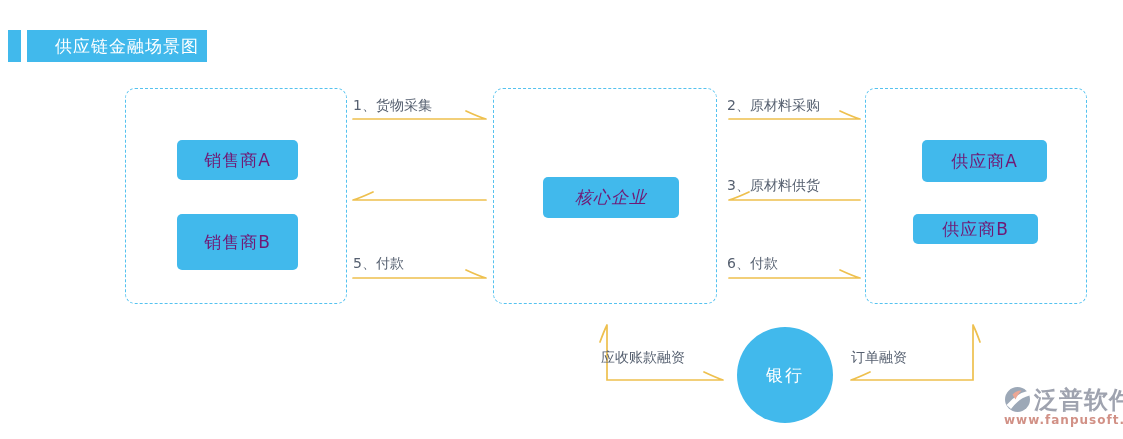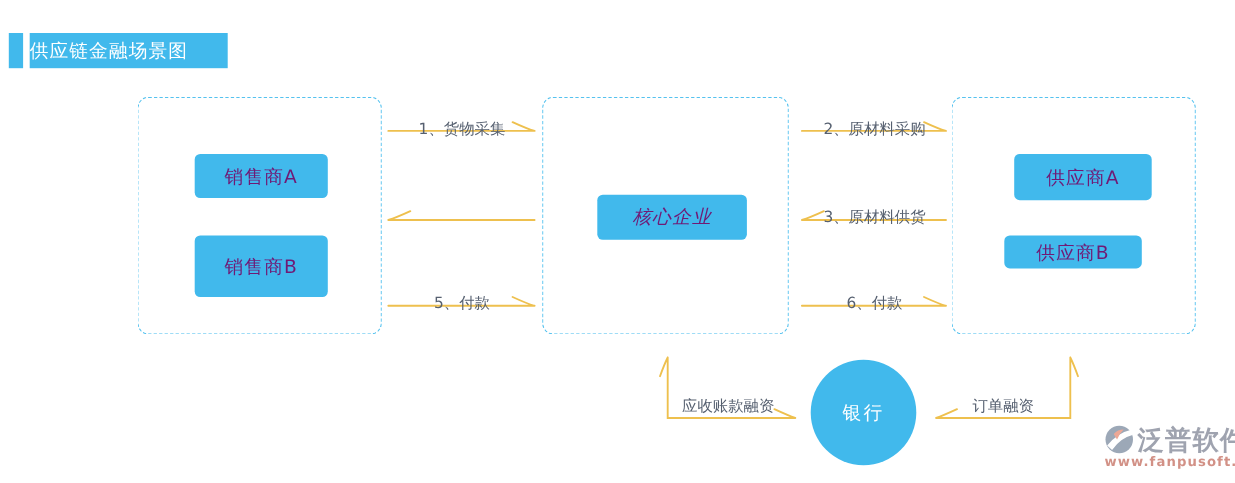--- a/index.html
+++ b/index.html
@@ -13,21 +13,21 @@
   }
   
   .title-accent {
     position: absolute; left: 8px; top: 30px;
     width: 13px; height: 32px; background: #41b9ec;
   }
   .title-tag {
     position: absolute; left: 27px; top: 30px;
     width: 180px; height: 32px; background: #41b9ec;
     color: #ffffff; font-size: 17px; letter-spacing: 1px;
-    display: flex; align-items: center; padding-left: 0;
+    display: flex; align-items: center; padding-left: 28px;
     box-sizing: border-box;
   }
   
   .group-box {
     position: absolute; top: 88px; height: 216px;
     border: 1px dashed #55c2ef; border-radius: 10px;
     box-sizing: border-box;
   }
   .group-sellers   { left: 125px; width: 222px; }
   .group-core      { left: 493px; width: 224px; }
@@ -41,21 +41,21 @@
     letter-spacing: 1px;
   }
   .node-seller-a   { left: 177px; top: 140px; width: 121px; height: 40px; }
   .node-seller-b   { left: 177px; top: 214px; width: 121px; height: 56px; }
   .node-core       { left: 543px; top: 177px; width: 136px; height: 41px; font-style: italic; }
   .node-supplier-a { left: 922px; top: 140px; width: 125px; height: 42px; }
   .node-supplier-b { left: 913px; top: 214px; width: 125px; height: 30px; }
   
   .flow-label {
     position: absolute; height: 16px; line-height: 16px;
-    text-align: center; font-size: 14px; color: #566070; margin-top: 13px;
+    text-align: left; font-size: 14px; color: #566070;
   }
   .fl-1 { left: 353px; top: 97px;  width: 134px; }
   .fl-4 { left: 353px; top: 177px; width: 134px; }
   .fl-5 { left: 353px; top: 255px; width: 134px; }
   .fl-2 { left: 727px; top: 97px;  width: 136px; }
   .fl-3 { left: 727px; top: 177px; width: 136px; }
   .fl-6 { left: 727px; top: 255px; width: 136px; }
   .fl-receivables { left: 601px; top: 349px; width: 122px; }
   .fl-order       { left: 851px; top: 349px; width: 122px; }
   

